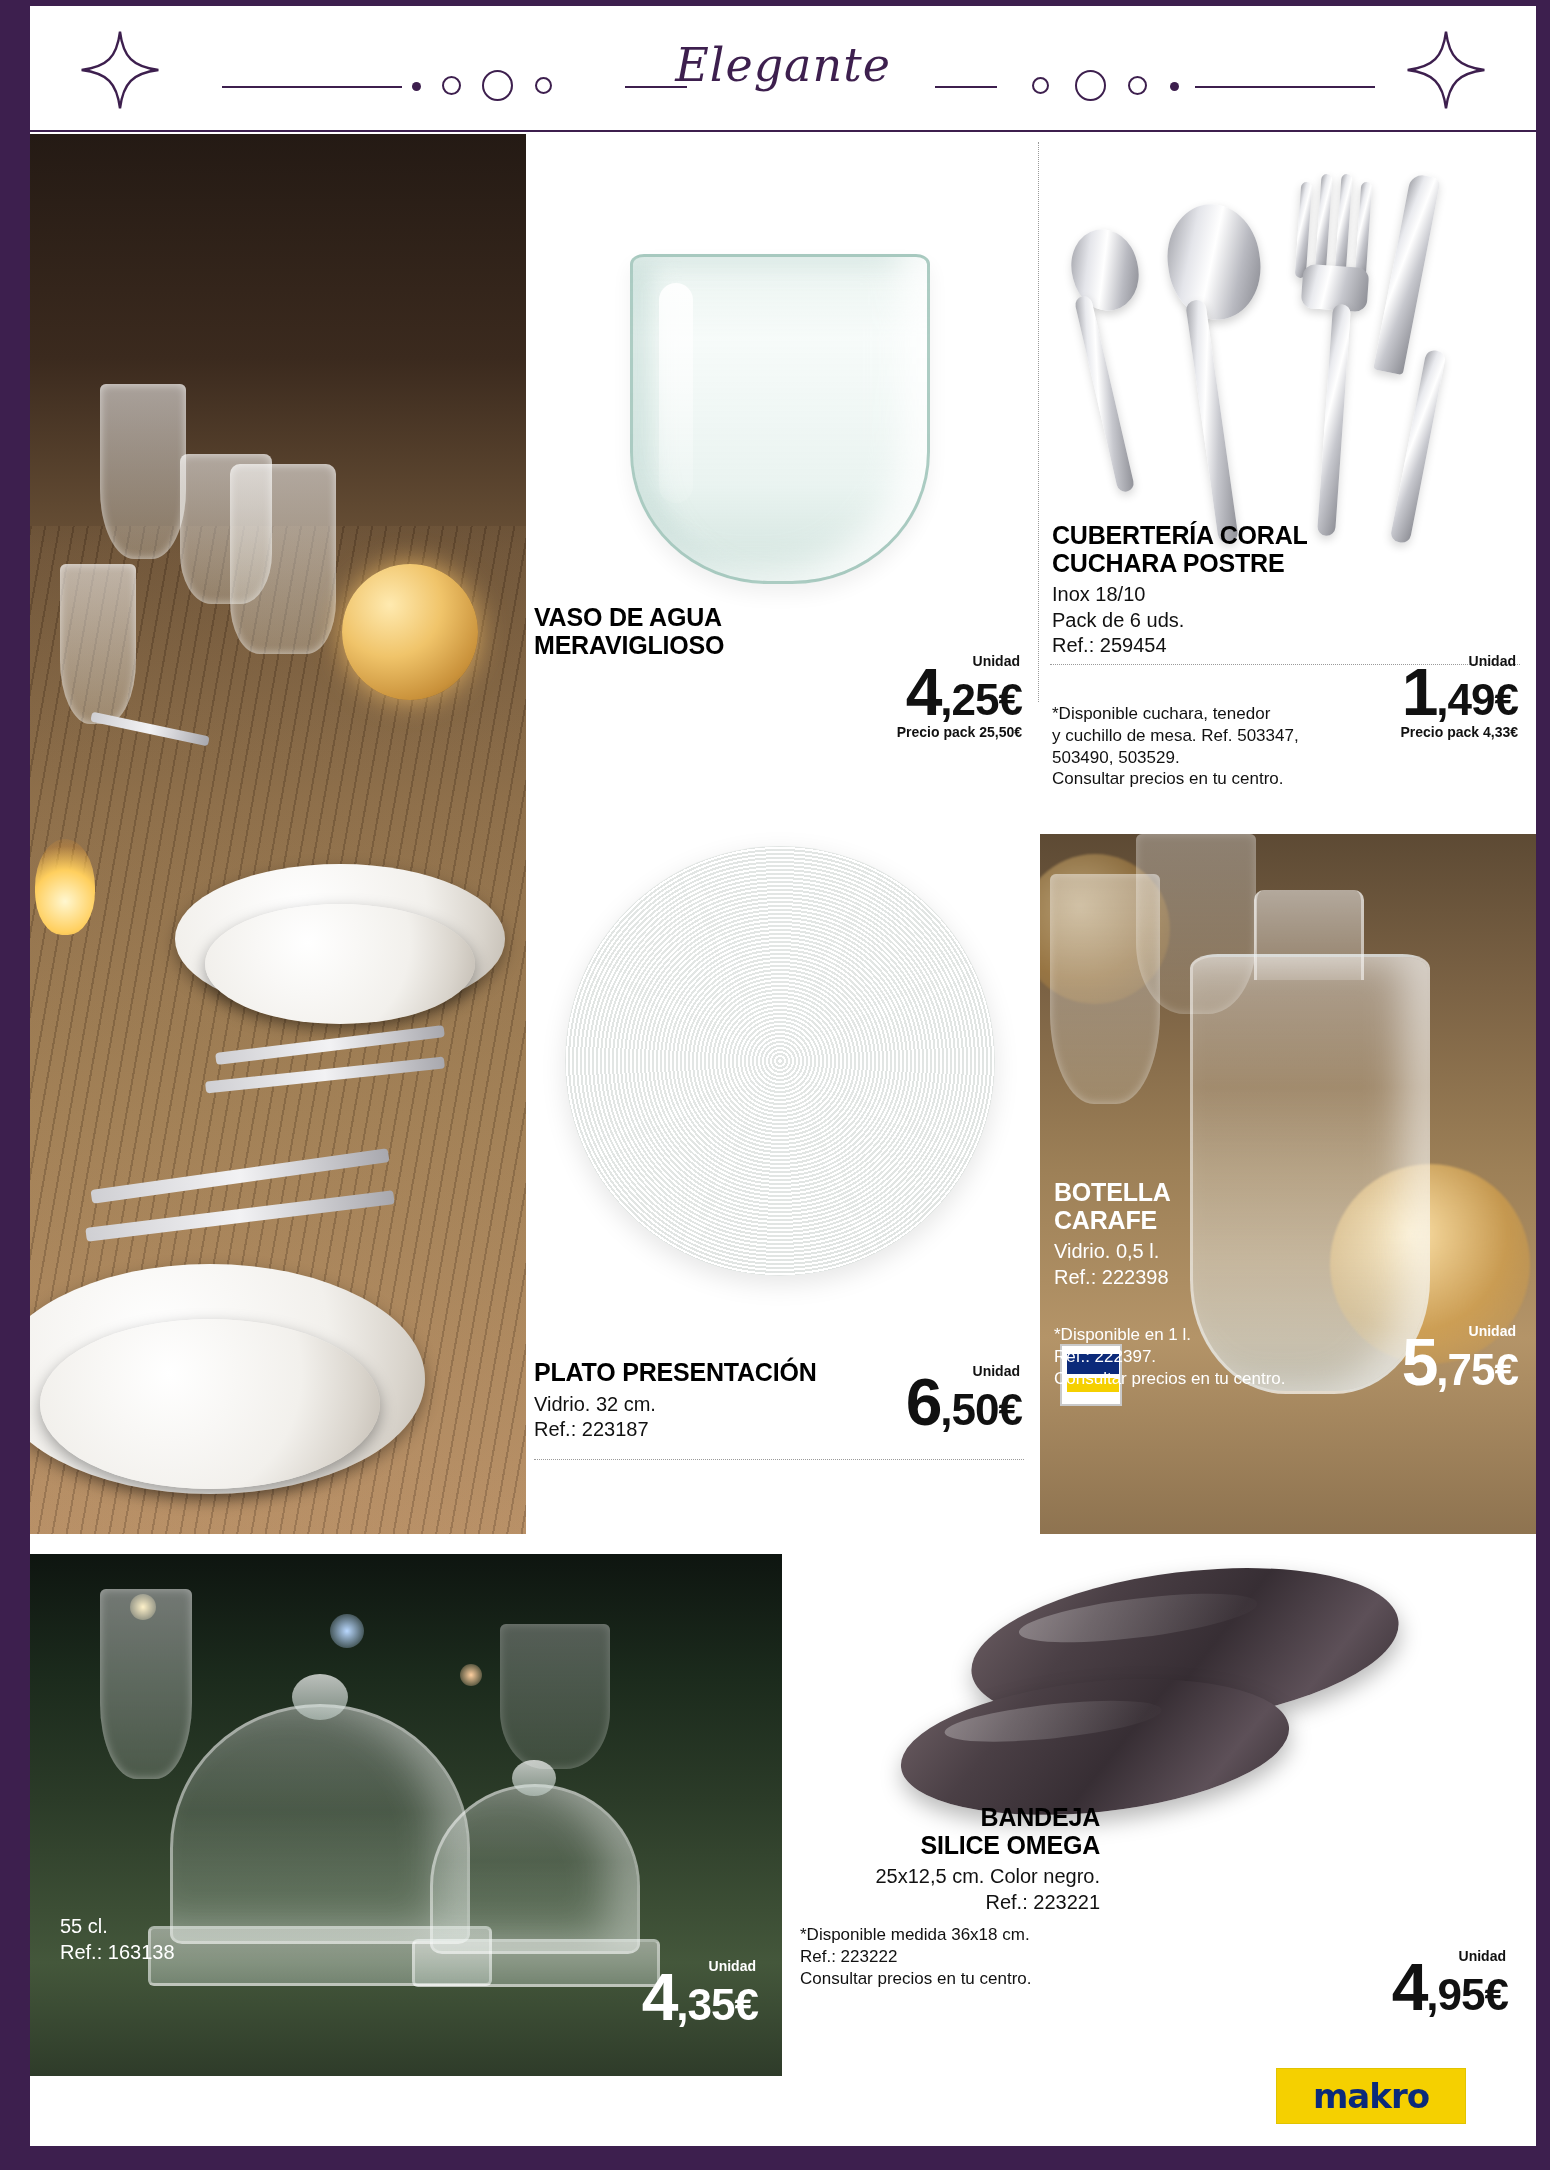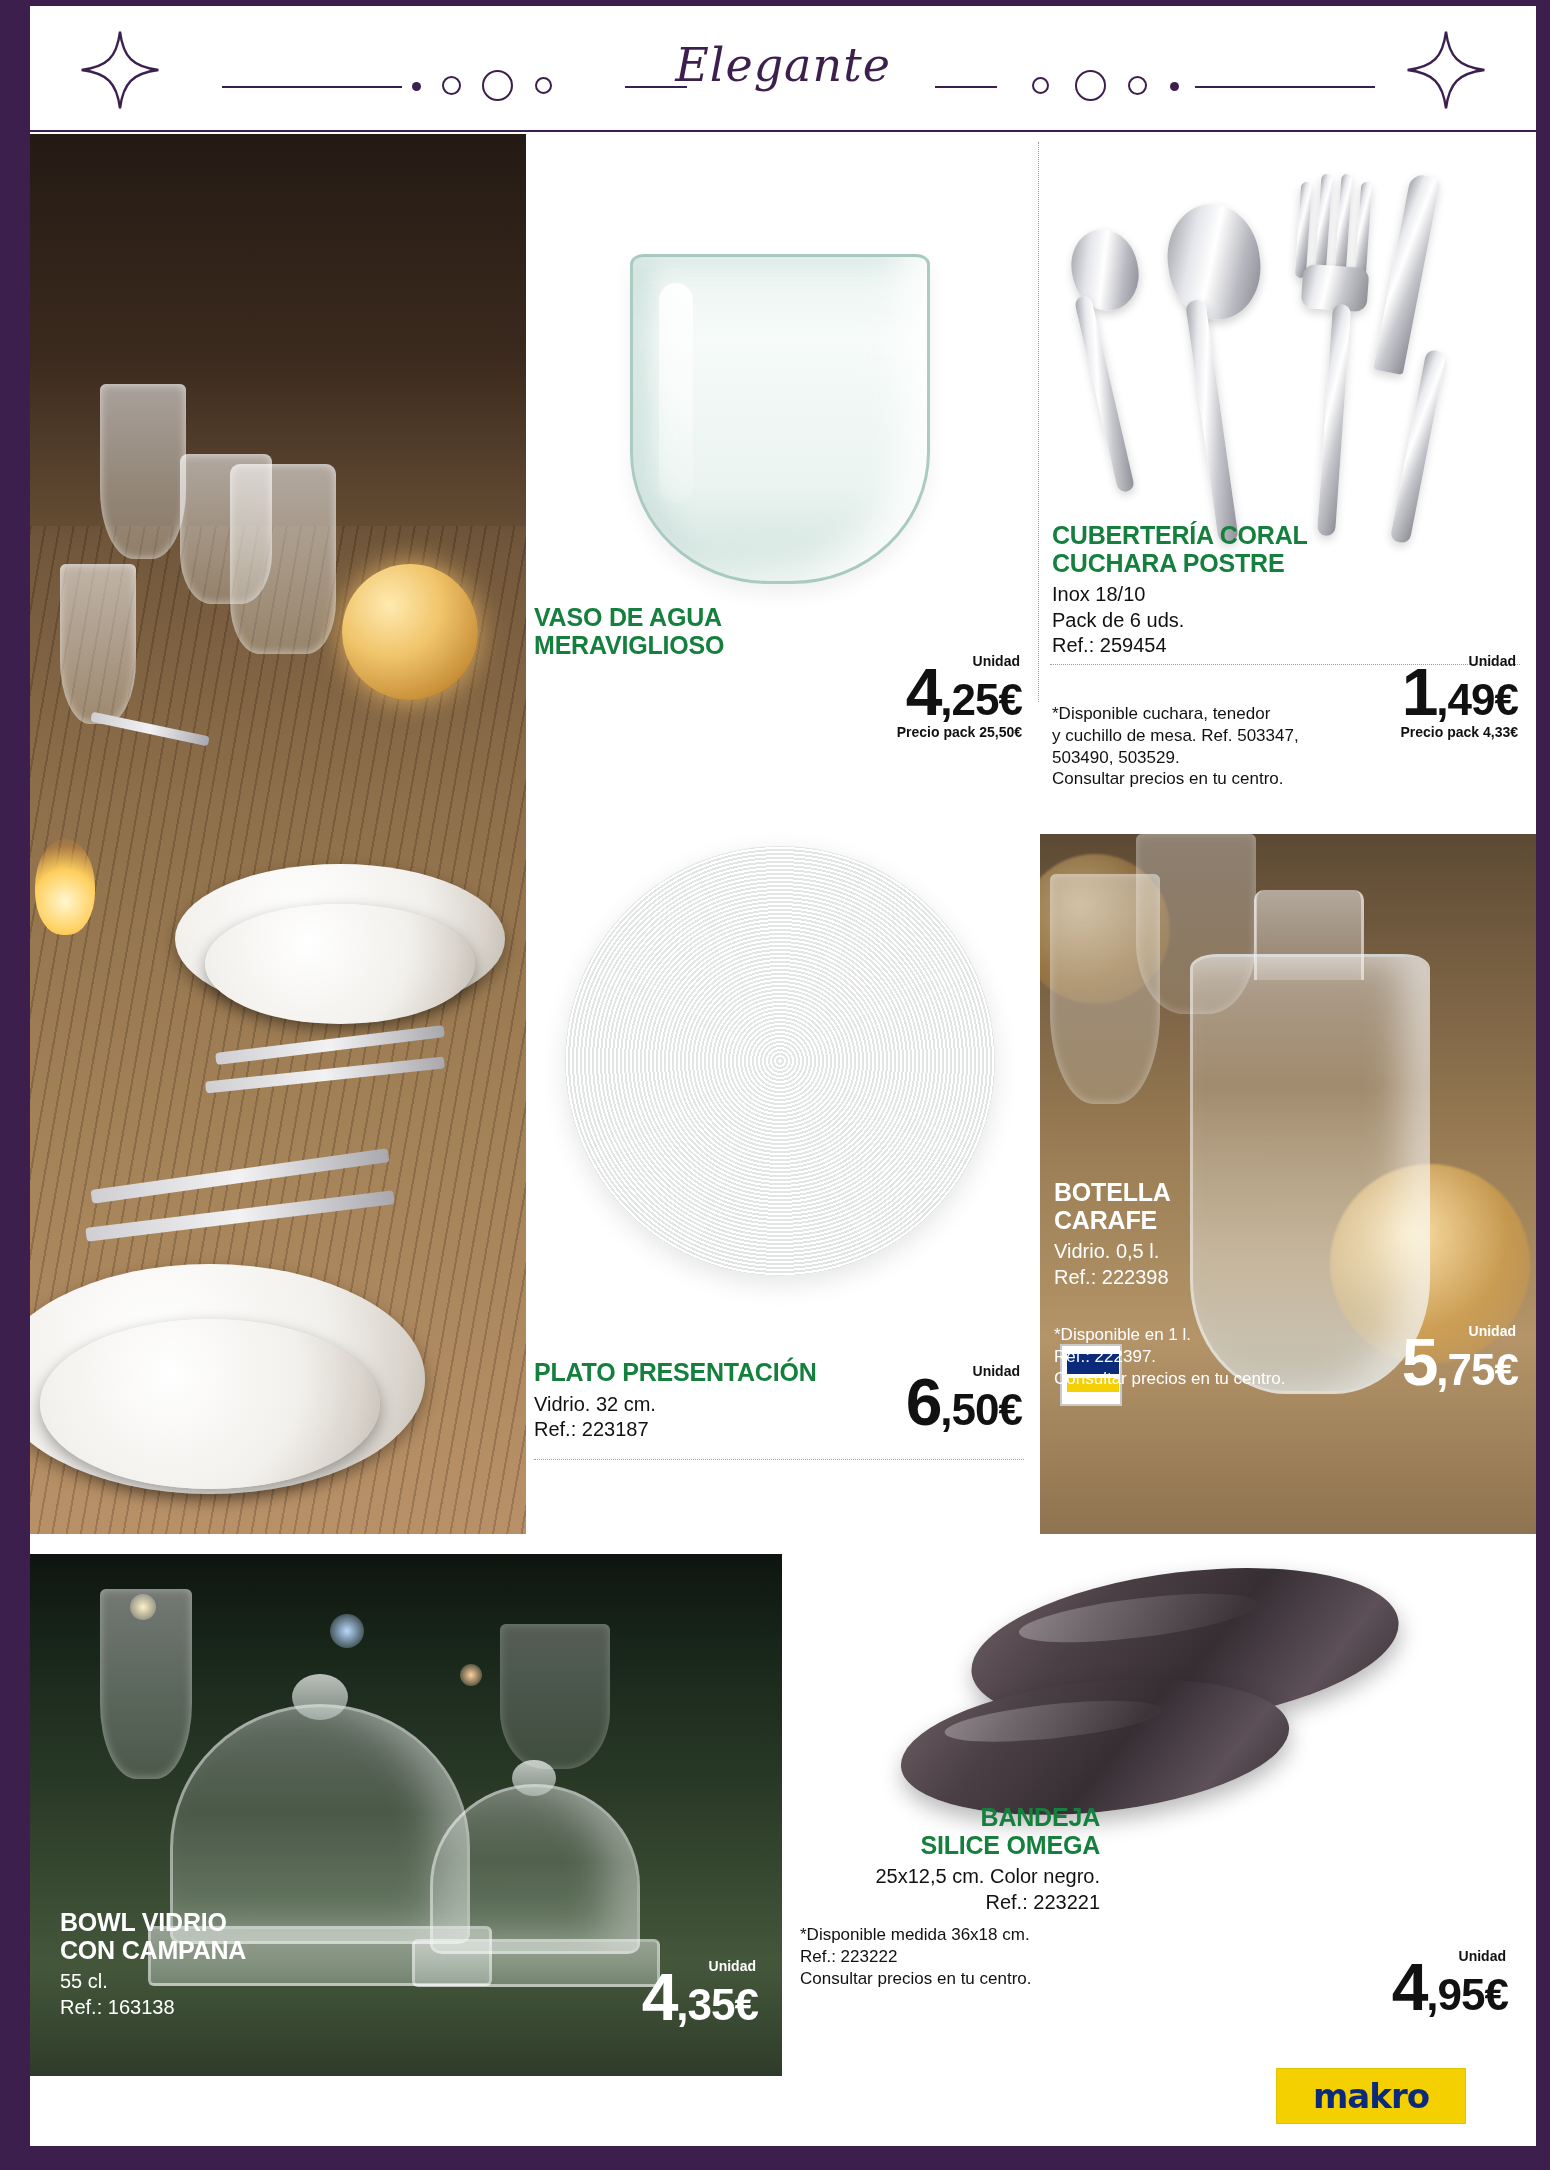--- a/index.html
+++ b/index.html
@@ -89,21 +89,21 @@
 
   .divider-v { position:absolute; width:1px; background:#cccccc; }
   .divider-h { position:absolute; height:1px; border-top:1px dotted #9a9a9a; }
 
   
   .p-title {
     font-family:"Liberation Sans", sans-serif;
     font-weight:bold;
     font-size:25px;
     line-height:1.1;
-    color:#15803d;
+    color:#000000;
     letter-spacing:-0.2px;
   }
   .p-desc {
     font-size:20px;
     line-height:1.28;
     color:#111;
     margin-top:5px;
   }
   .p-note {
     font-size:17px;
@@ -512,24 +512,20 @@
         <div class="dome" style="left:140px; top:150px; width:300px; height:240px;"></div>
         <div class="dome-knob" style="left:262px; top:120px; width:56px; height:46px;"></div>
         <div class="dome-base" style="left:118px; top:372px; width:344px; height:60px;"></div>
 
         <div class="dome" style="left:400px; top:230px; width:210px; height:170px;"></div>
         <div class="dome-knob" style="left:482px; top:206px; width:44px; height:36px;"></div>
         <div class="dome-base" style="left:382px; top:385px; width:248px; height:48px;"></div>
       </div>
 
       <div style="position:absolute; left:30px; top:355px; width:300px;">
-        <div class="p-title">
-          <div>BOWL VIDRIO</div>
-          <div>CON CAMPANA</div>
-        </div>
         <div class="p-desc">
           <div>55 cl.</div>
           <div>Ref.: 163138</div>
         </div>
       </div>
 
       <div class="price-block" style="right:24px; top:405px;">
         <div class="price-unit">Unidad</div>
         <div class="price-main">
           <span class="int">4</span><span class="dec">,35€</span>

